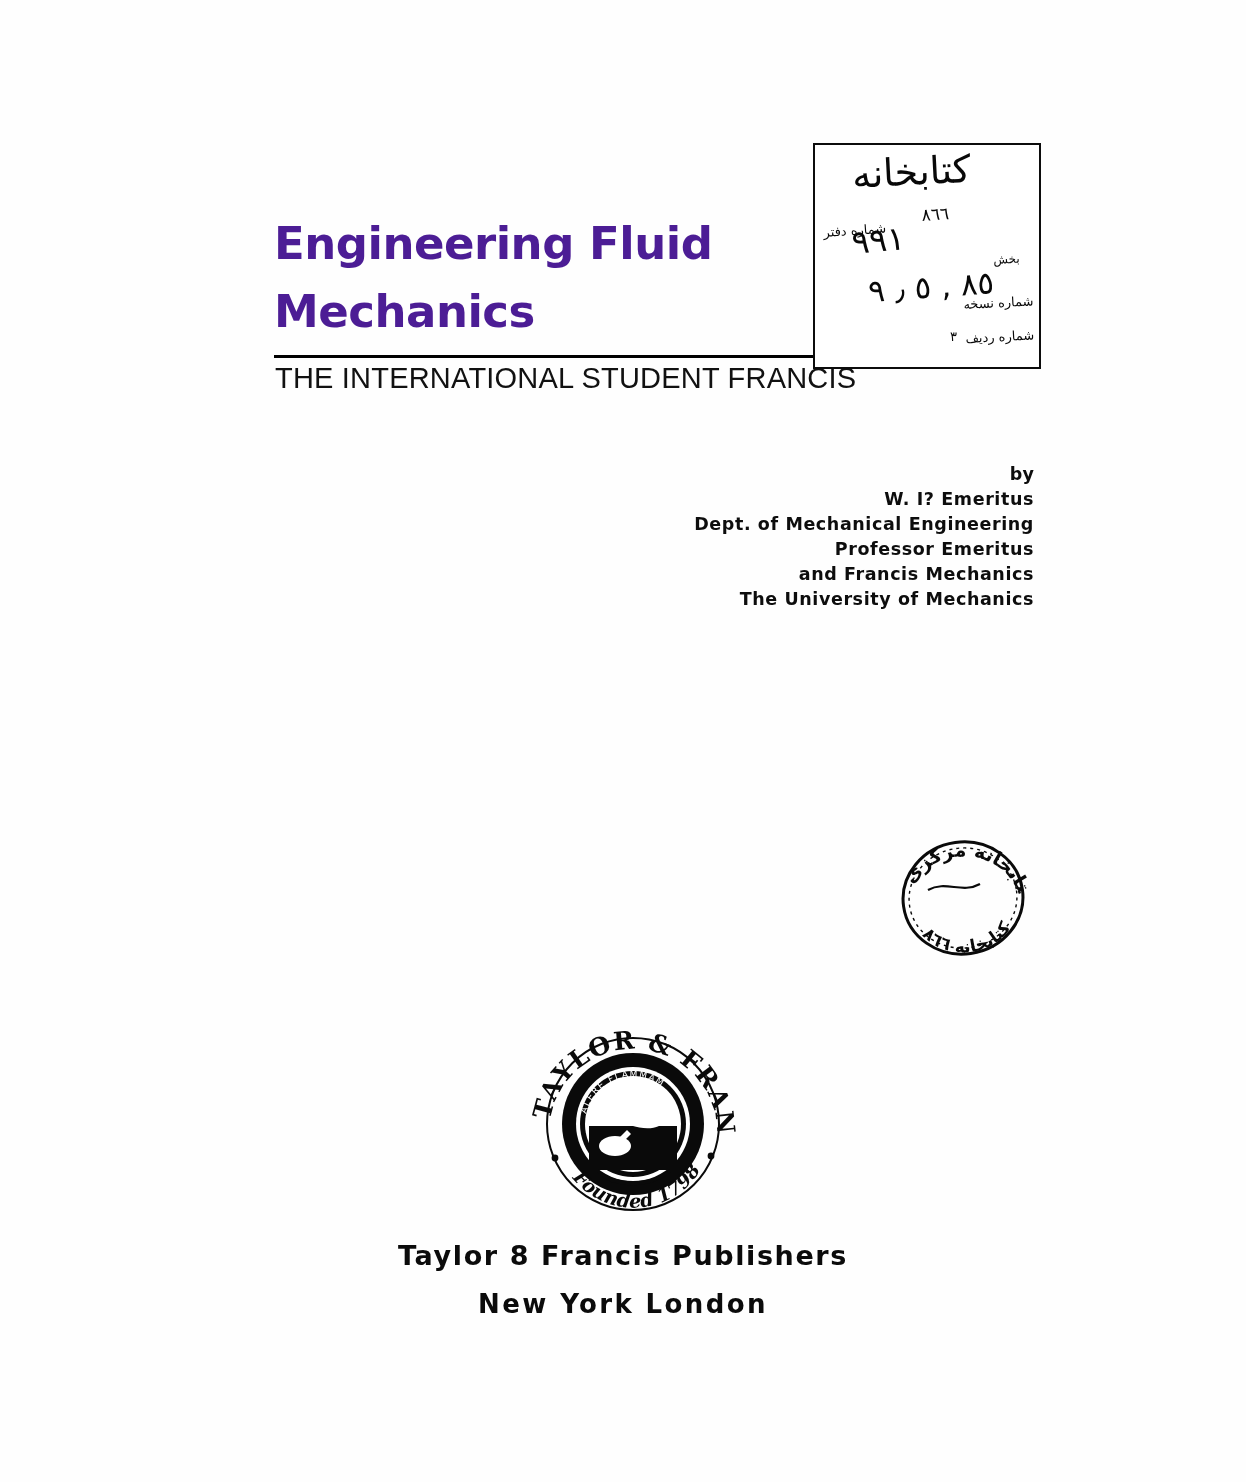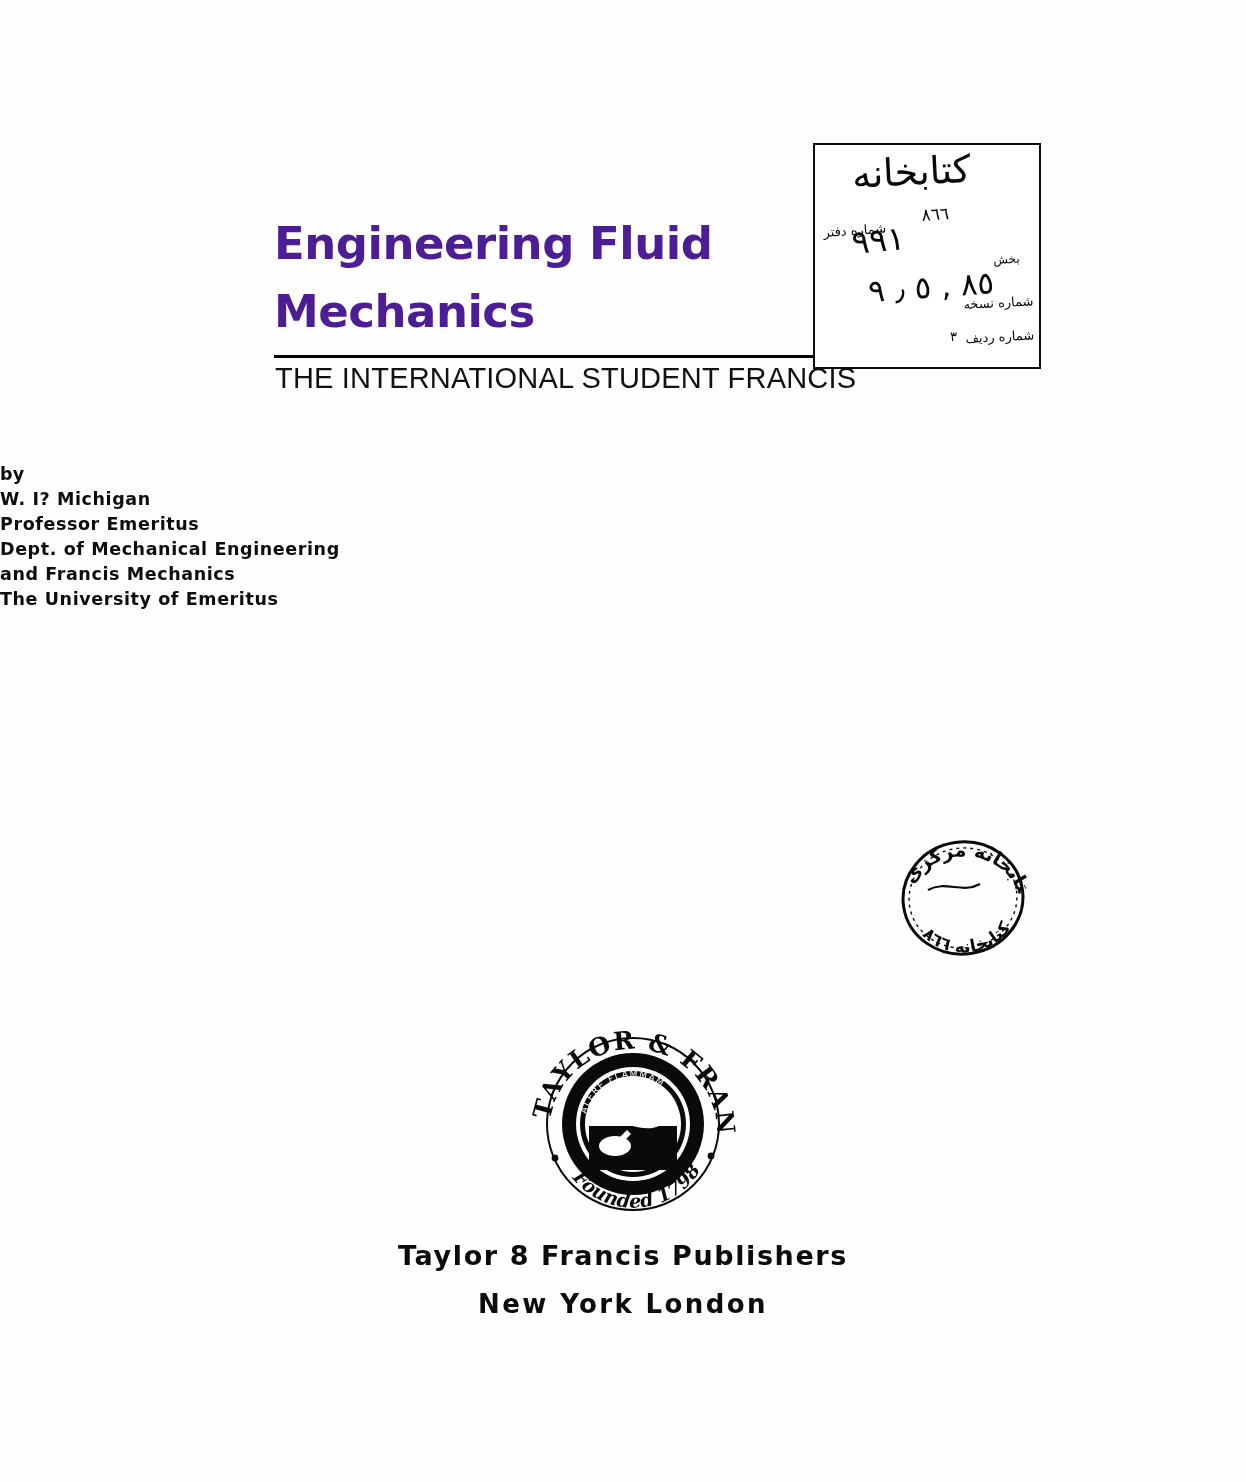--- a/index.html
+++ b/index.html
@@ -59,21 +59,21 @@
     color: #111;
     white-space: nowrap;
   }
 
   
   #author-block {
     position: absolute;
     left: 0;
     top: 462px;
     width: 1034px;
-    text-align: left;
+    text-align: right;
   }
   #author-block .line {
     font-family: "DejaVu Sans", sans-serif;
     font-weight: 700;
     font-size: 17.5px;
     line-height: 25px;
     letter-spacing: 0.6px;
     color: #0d0d0d;
   }
   #author-block .line.byline {
@@ -194,25 +194,25 @@
 
   <div id="title-block">
     <div id="book-title">Engineering Fluid
 Mechanics</div>
   </div>
   <div id="title-rule"></div>
   <div id="subtitle">THE INTERNATIONAL STUDENT FRANCIS</div>
 
   <div id="author-block">
     <div class="line byline">by</div>
-    <div class="line">W. I? Michigan</div>
+    <div class="line">W. I? Emeritus</div>
+    <div class="line">Dept.  of  Mechanical  Engineering</div>
     <div class="line">Professor  Emeritus</div>
-    <div class="line">Dept.  of  Mechanical  Engineering</div>
     <div class="line">and  Francis  Mechanics</div>
-    <div class="line">The  University  of  Emeritus</div>
+    <div class="line">The  University  of  Mechanics</div>
   </div>
 
   <div id="library-stamp">
     <span class="ink s-title">كتابخانه</span>
     <span class="ink s-num1">٨٦٦</span>
     <span class="ink s-label1">شماره دفتر</span>
     <span class="ink s-num2">٩٩١</span>
     <span class="ink s-label2">بخش</span>
     <span class="ink s-num3">٨٥ , ٥ ٫ ٩</span>
     <span class="ink s-label3">شماره نسخه</span>

